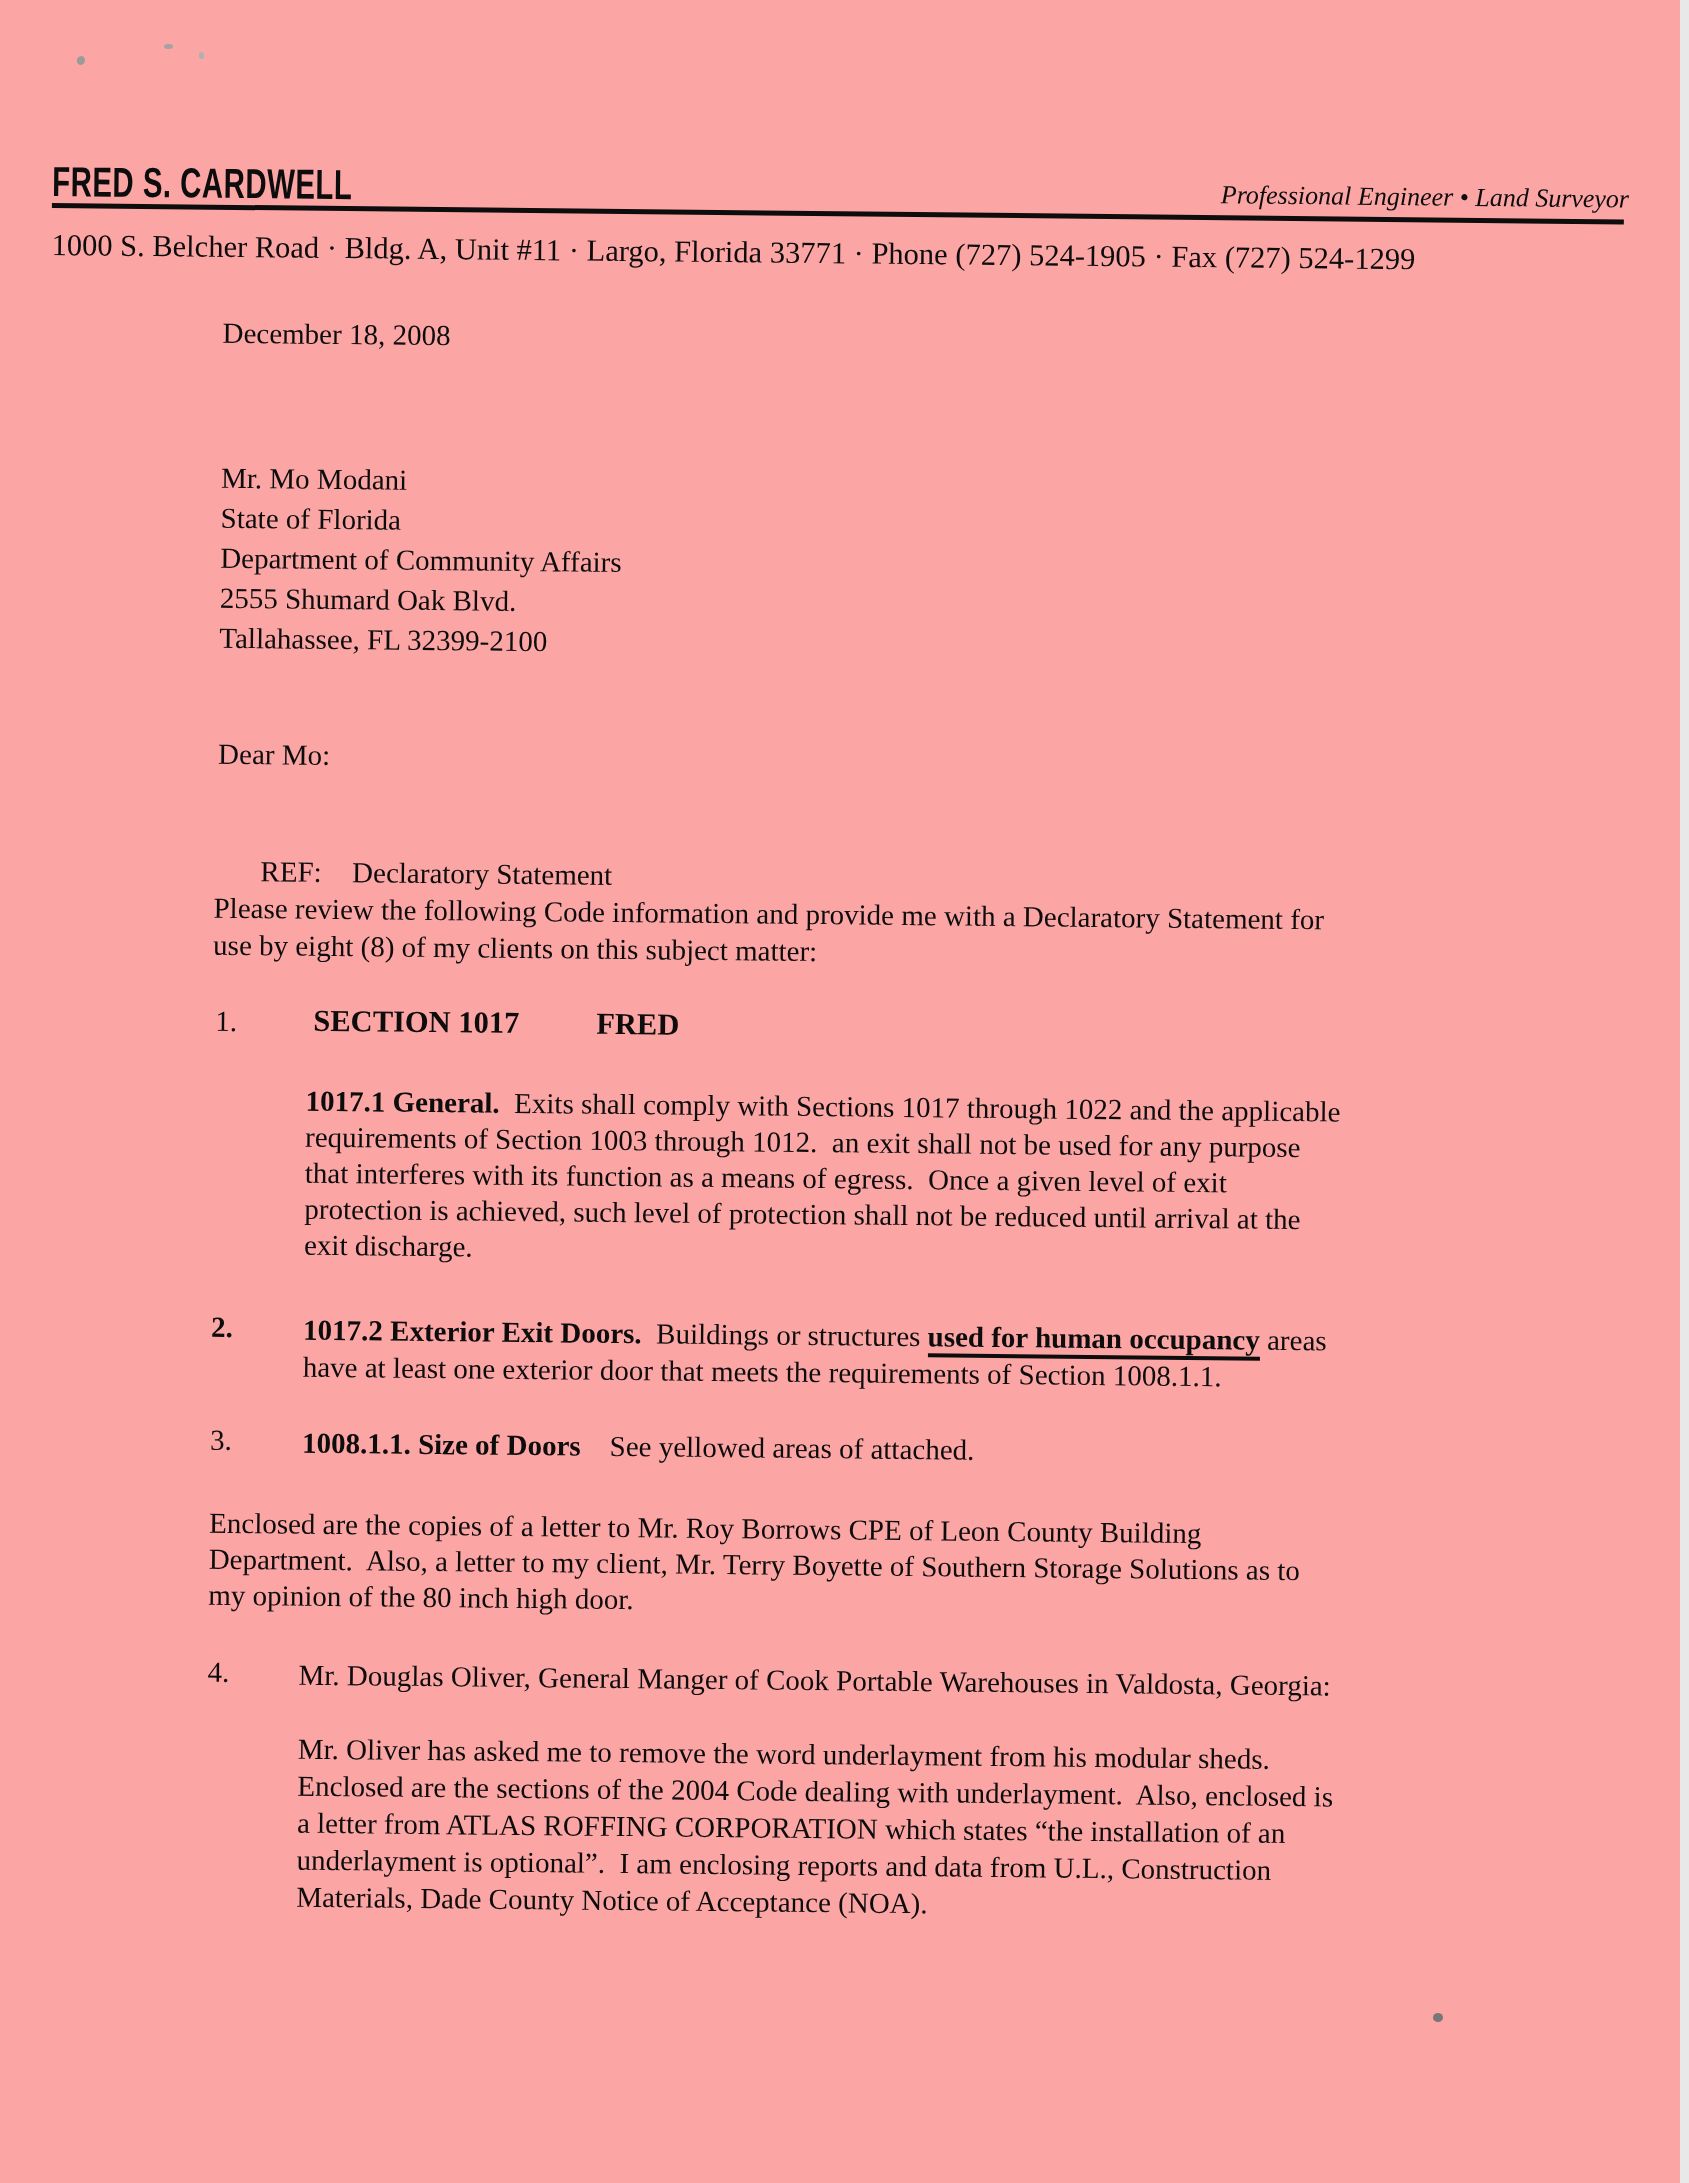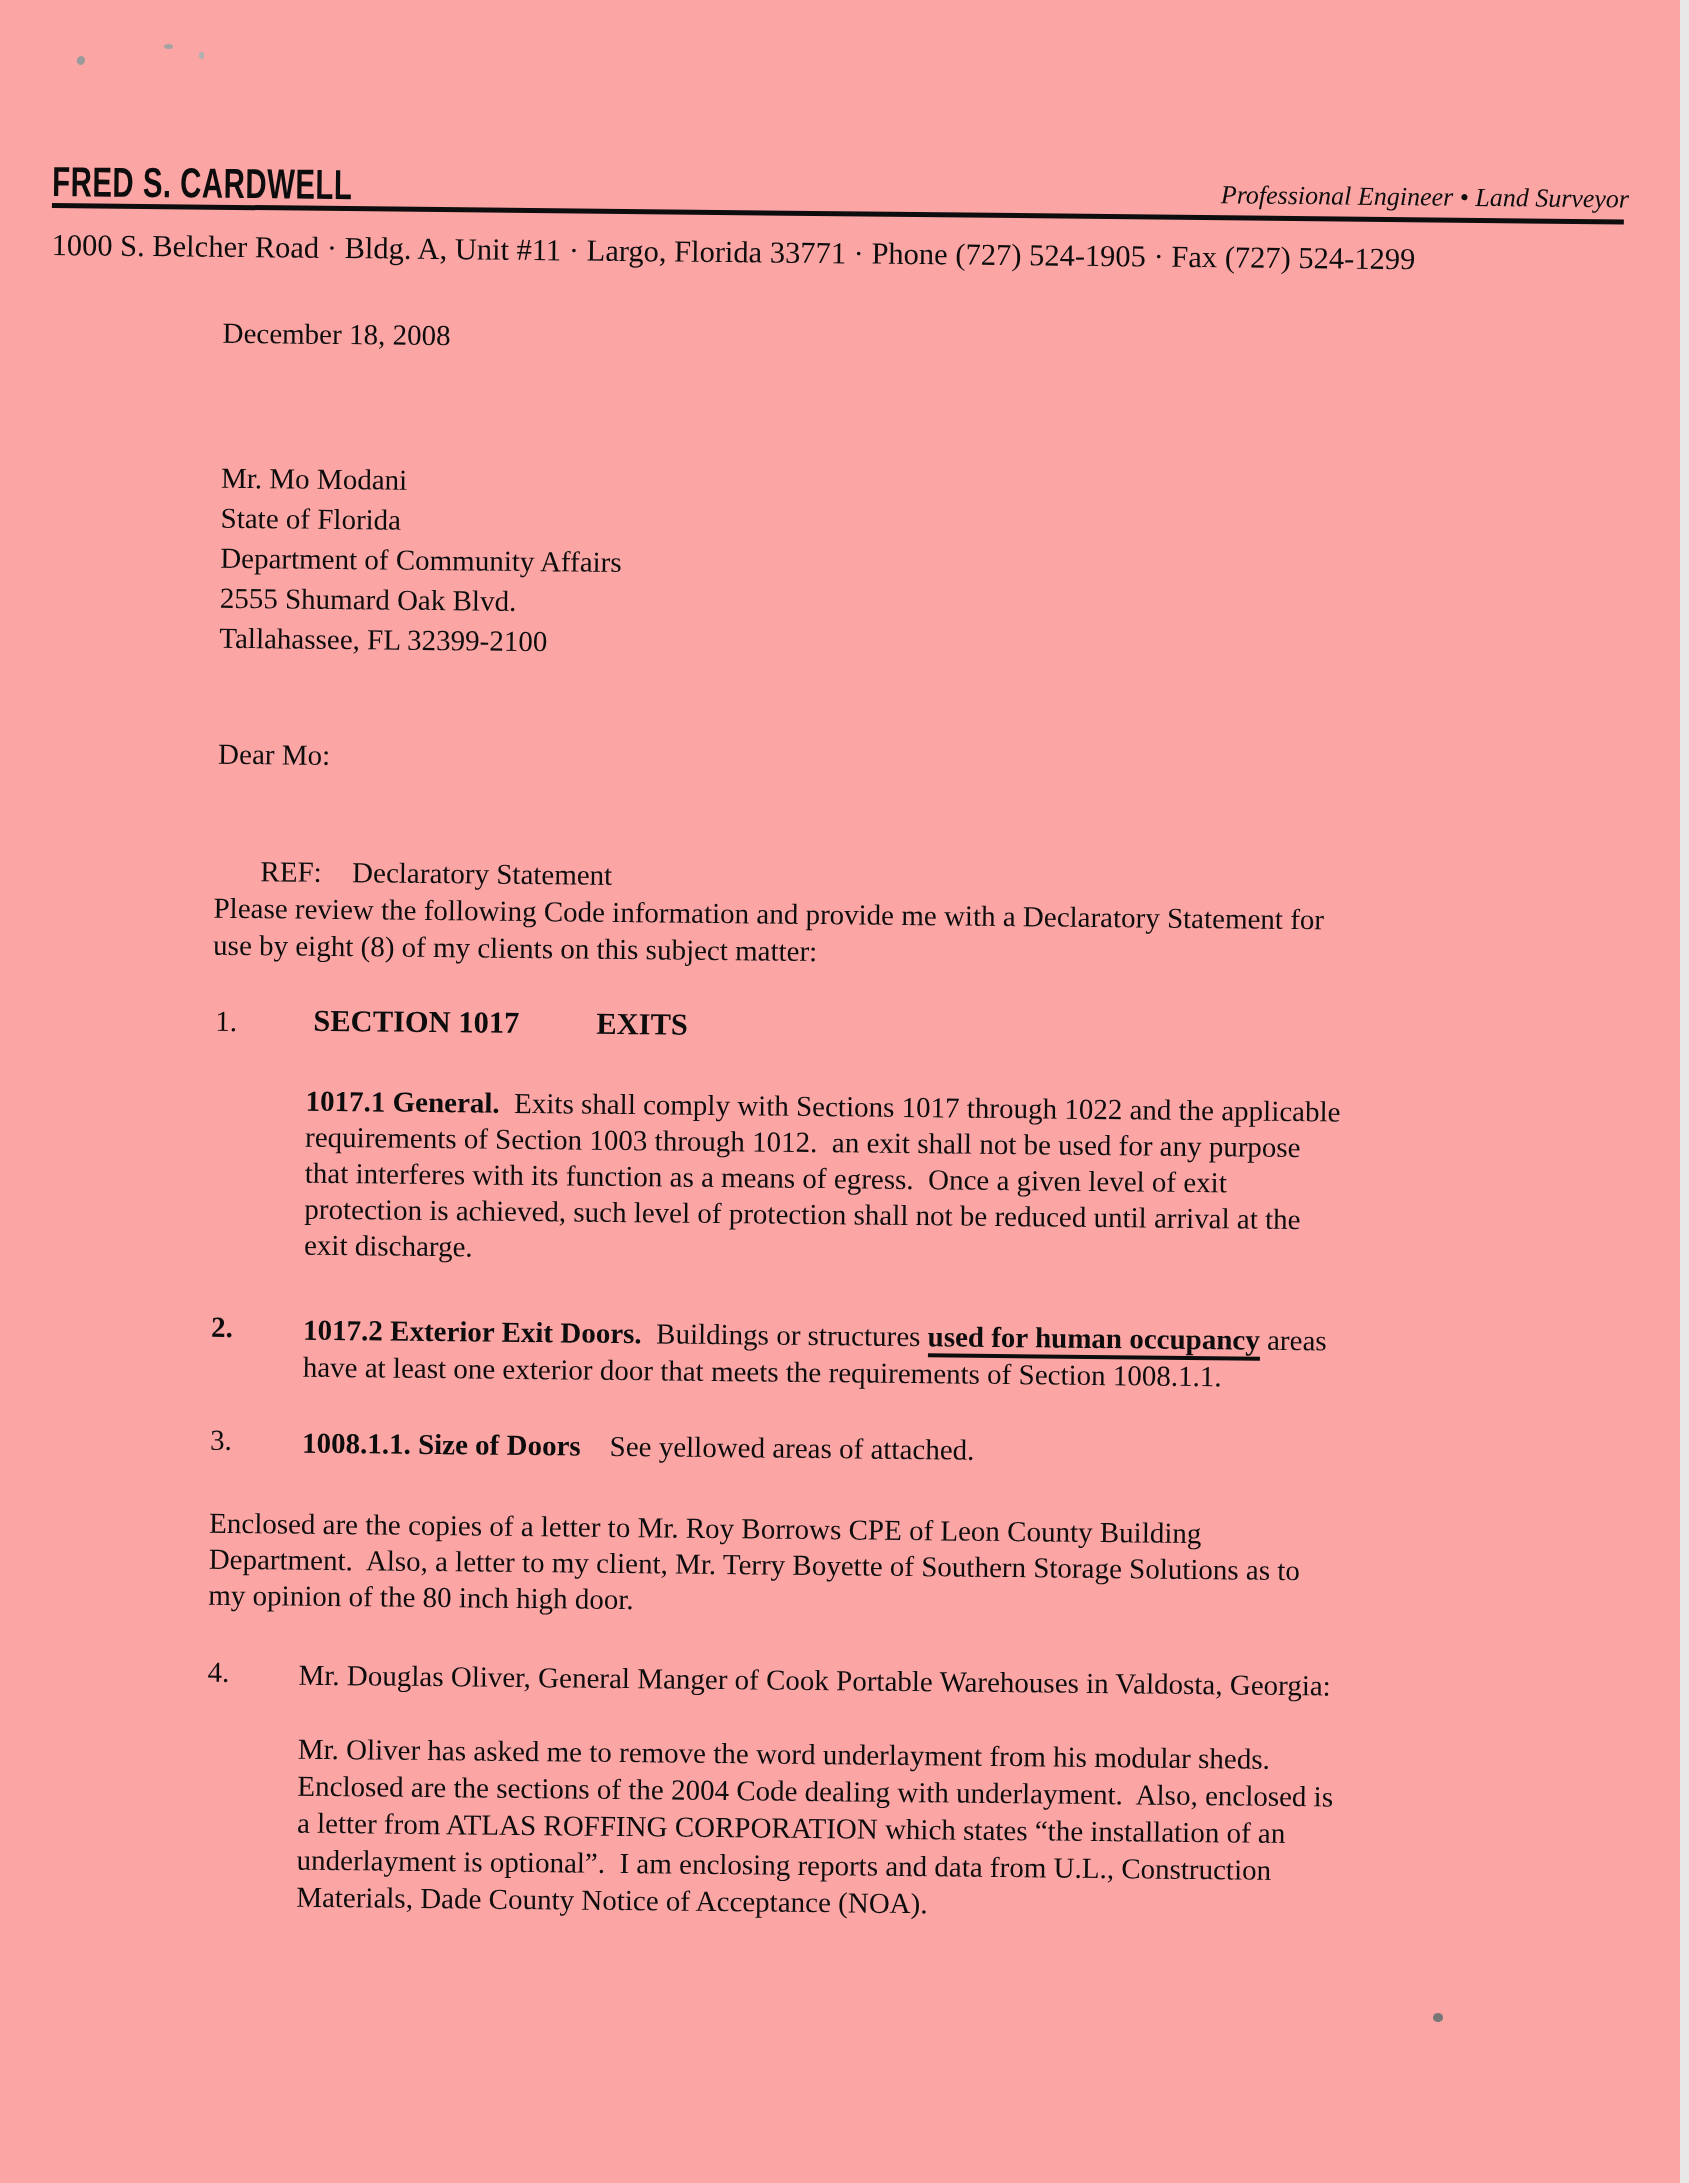--- a/index.html
+++ b/index.html
@@ -114,21 +114,21 @@
 
     <div class="abs body-text refline">
       <span class="ref-label">REF:</span><span class="ref-value">Declaratory Statement</span>
     </div>
 
     <div class="abs body-text intro">Please review the following Code information and provide me with a Declaratory Statement for
 use by eight (8) of my clients on this subject matter:</div>
 
     <div class="abs item-num n1">1.</div>
     <div class="abs heading1">
-      <span class="h-left">SECTION 1017</span><span class="h-right">EXITS</span>
+      <span class="h-left">SECTION 1017</span><span class="h-right">FRED</span>
     </div>
     <div class="abs body-text para-1017-1"><span class="b">1017.1 General.</span><span>  Exits shall comply with Sections 1017 through 1022 and the applicable</span><br><span>requirements of Section 1003 through 1012.  an exit shall not be used for any purpose</span><br><span>that interferes with its function as a means of egress.  Once a given level of exit</span><br><span>protection is achieved, such level of protection shall not be reduced until arrival at the</span><br><span>exit discharge.</span></div>
 
     <div class="abs item-num n2">2.</div>
     <div class="abs body-text para-1017-2"><span class="b">1017.2 Exterior Exit Doors.</span><span>  Buildings or structures </span><span class="bu">used for human occupancy</span><span> areas</span><br><span>have at least one exterior door that meets the requirements of Section 1008.1.1.</span></div>
 
     <div class="abs item-num n3">3.</div>
     <div class="abs body-text para-1008"><span class="b">1008.1.1. Size of Doors</span><span>    See yellowed areas of attached.</span></div>
 
     <div class="abs body-text para-enclosed">Enclosed are the copies of a letter to Mr. Roy Borrows CPE of Leon County Building

